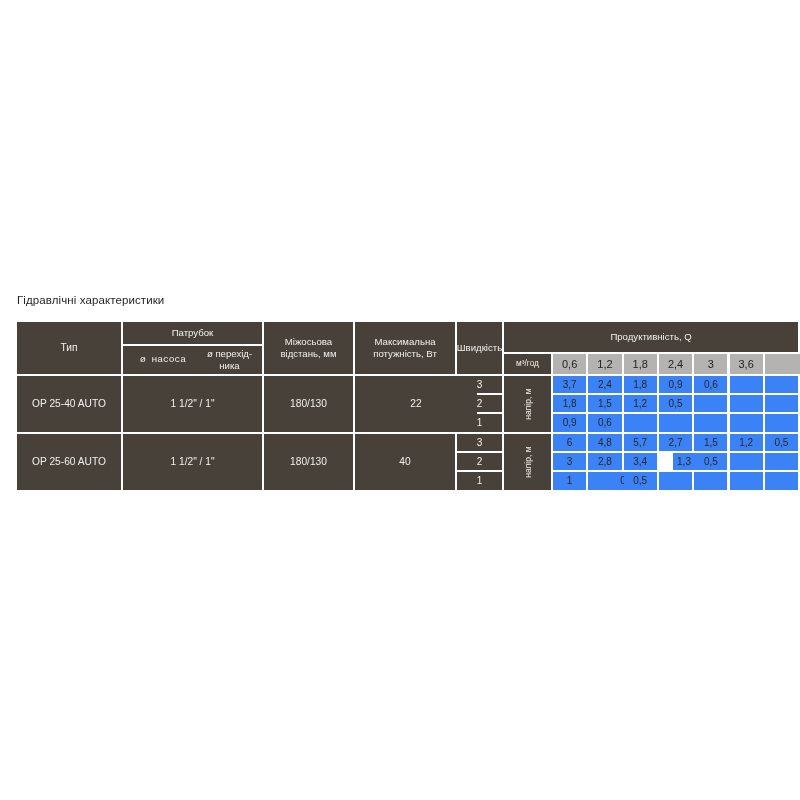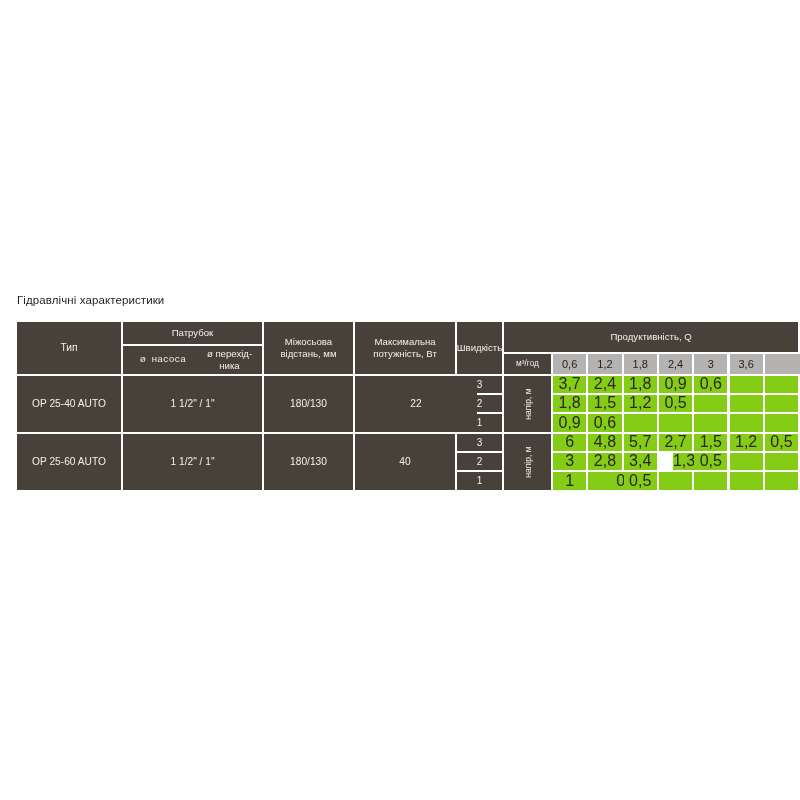--- a/index.html
+++ b/index.html
@@ -38,21 +38,21 @@
   .cell.big{font-size:10.2px;}
   .cell.two{line-height:1.25;}
 
   .qhead{
     background:#b4b3b1;color:#262220;font-size:11px;font-weight:400;
   }
   .qunit{
     background:#474139;color:#f2f0ec;font-size:8.3px;
   }
   .ycell{
-    background:#84cc16;color:#2b2722;font-size:16px;
+    background:#3b82f6;color:#2b2722;font-size:10px;
   }
   .ycell.empty{color:transparent;}
   .vlabel{
     background:#474139;color:#f2f0ec;font-size:8.6px;
   }
   .vlabel span{
     transform:rotate(-90deg);
     white-space:nowrap;display:block;
   }
   .speed{font-size:10px;}

